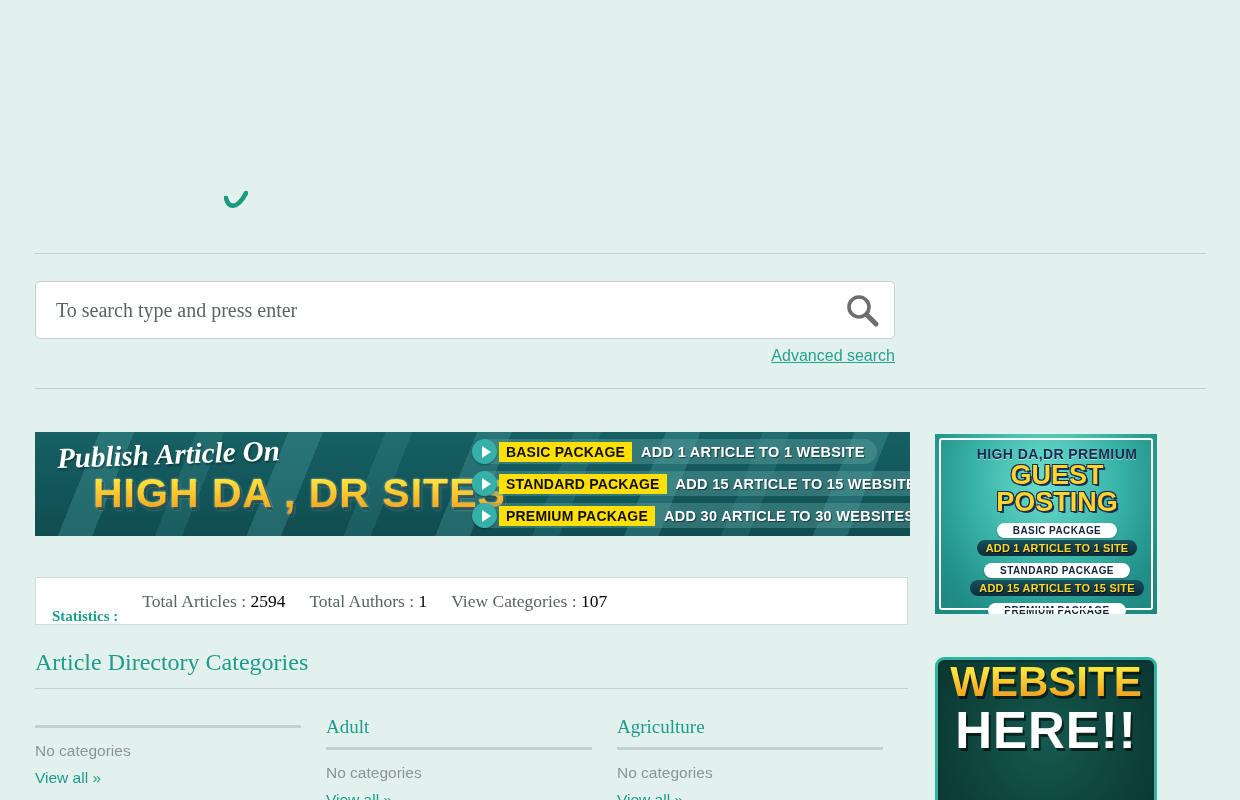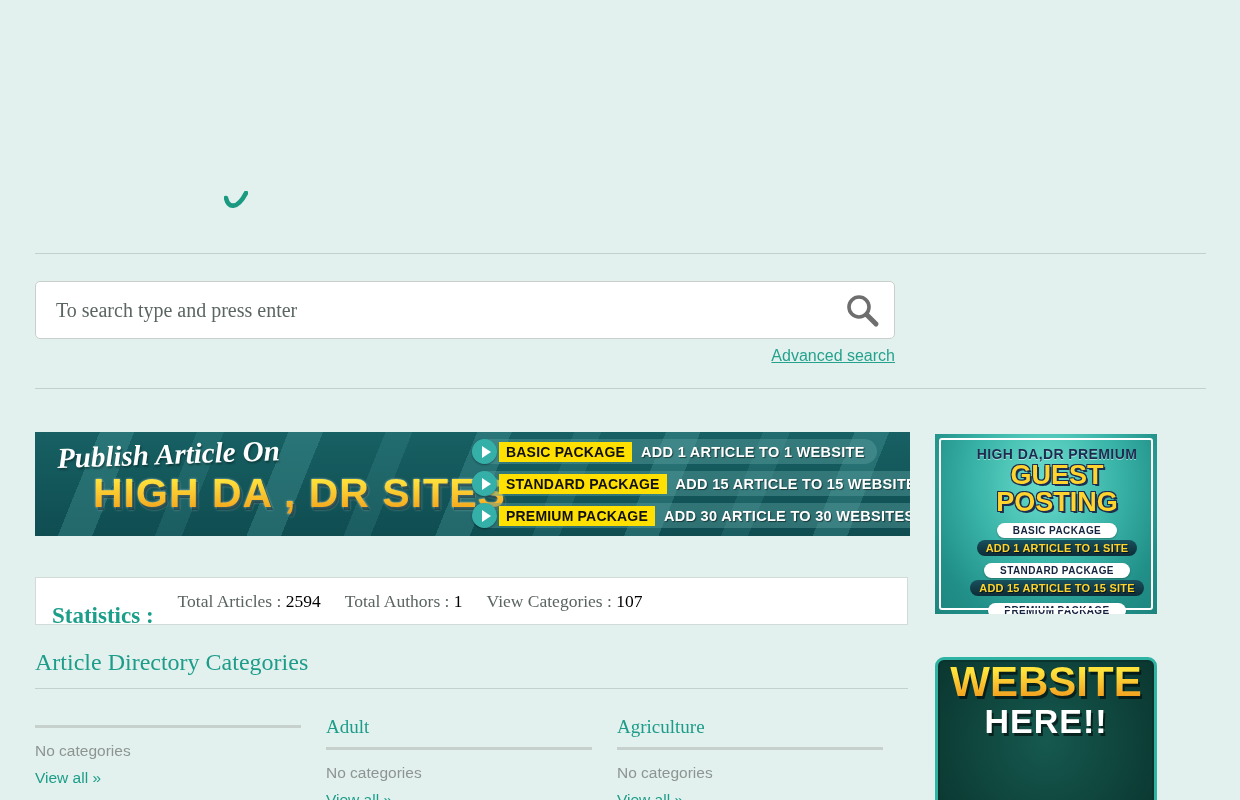--- a/index.html
+++ b/index.html
@@ -92,21 +92,21 @@
     font-size:14.5px; margin-left:9px; letter-spacing:.3px; white-space:nowrap;
     text-shadow:1px 1px 1px rgba(0,0,0,.5);
   }
 
   
   .stats {
     position:absolute; left:35px; top:577px; width:873px; height:48px;
     background:#ffffff; border:1px solid #d3dbd9;
     display:flex; align-items:center; padding:0 16px; gap:24px;
   }
-  .stats-label { color:#1b9e8a; font-weight:bold; font-size:23px;margin-top:30px; }
+  .stats-label { color:#1b9e8a; font-weight:bold; font-size:15px;margin-top:30px; }
   .stat { font-size:17.5px; white-space:nowrap; }
   .stat .sl { color:#5a6461; }
   .stat .sv { color:#000000; }
 
   
   .cat-heading {
     position:absolute; left:35px; top:649px;
     font-family:"Liberation Serif", serif; font-weight:normal;
     font-size:24px; color:#1d9c8a;
   }
@@ -173,21 +173,21 @@
     margin-top:12px; font-size:38px; color:#ffffff; line-height:1.0;
     letter-spacing:1px; text-shadow:2px 3px 0 rgba(0,0,0,.55);
   }
   .ad2-line2 {
     font-size:42px; line-height:1.05; letter-spacing:0;
     background:linear-gradient(180deg,#ffe23c 25%, #f0941a 95%);
     -webkit-background-clip:text; background-clip:text; color:transparent;
     filter:drop-shadow(2px 3px 0 rgba(0,0,0,.55));
   }
   .ad2-line3 {
-    font-size:34px; color:#ffffff; line-height:1.05; letter-spacing:1px;
+    font-size:51px; color:#ffffff; line-height:1.05; letter-spacing:1px;
     text-shadow:2px 3px 0 rgba(0,0,0,.55);
   }
 </style>
 </head>
 <body>
 
 <div class="screen">
 
   <svg class="logo-fragment" width="24" height="22" viewBox="0 0 24 22">
     <path d="M2,7 C4,17 13,19 22,2" fill="none" stroke="#1a9b81" stroke-width="4.6" stroke-linecap="round"></path>

